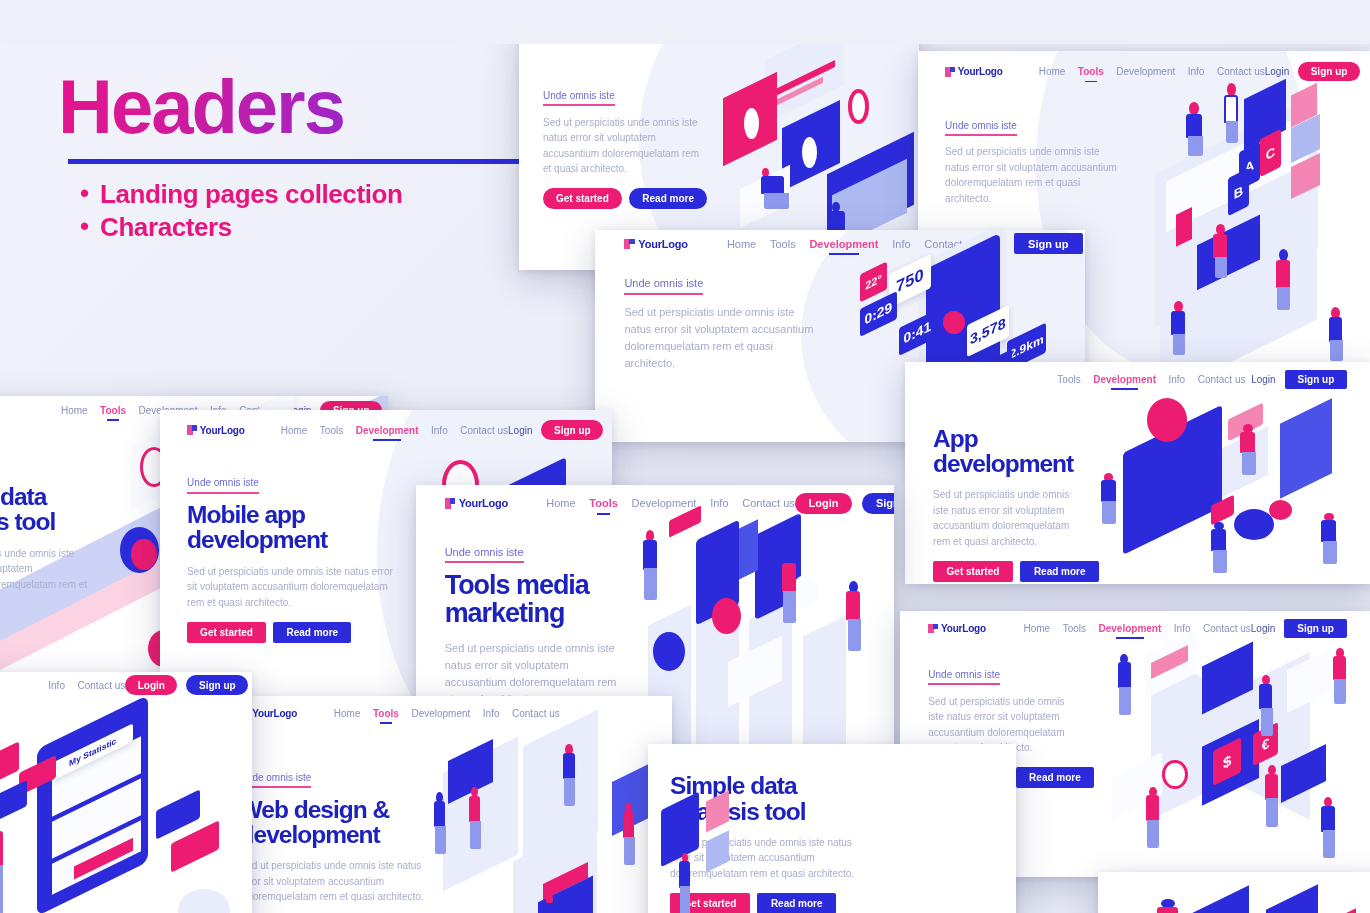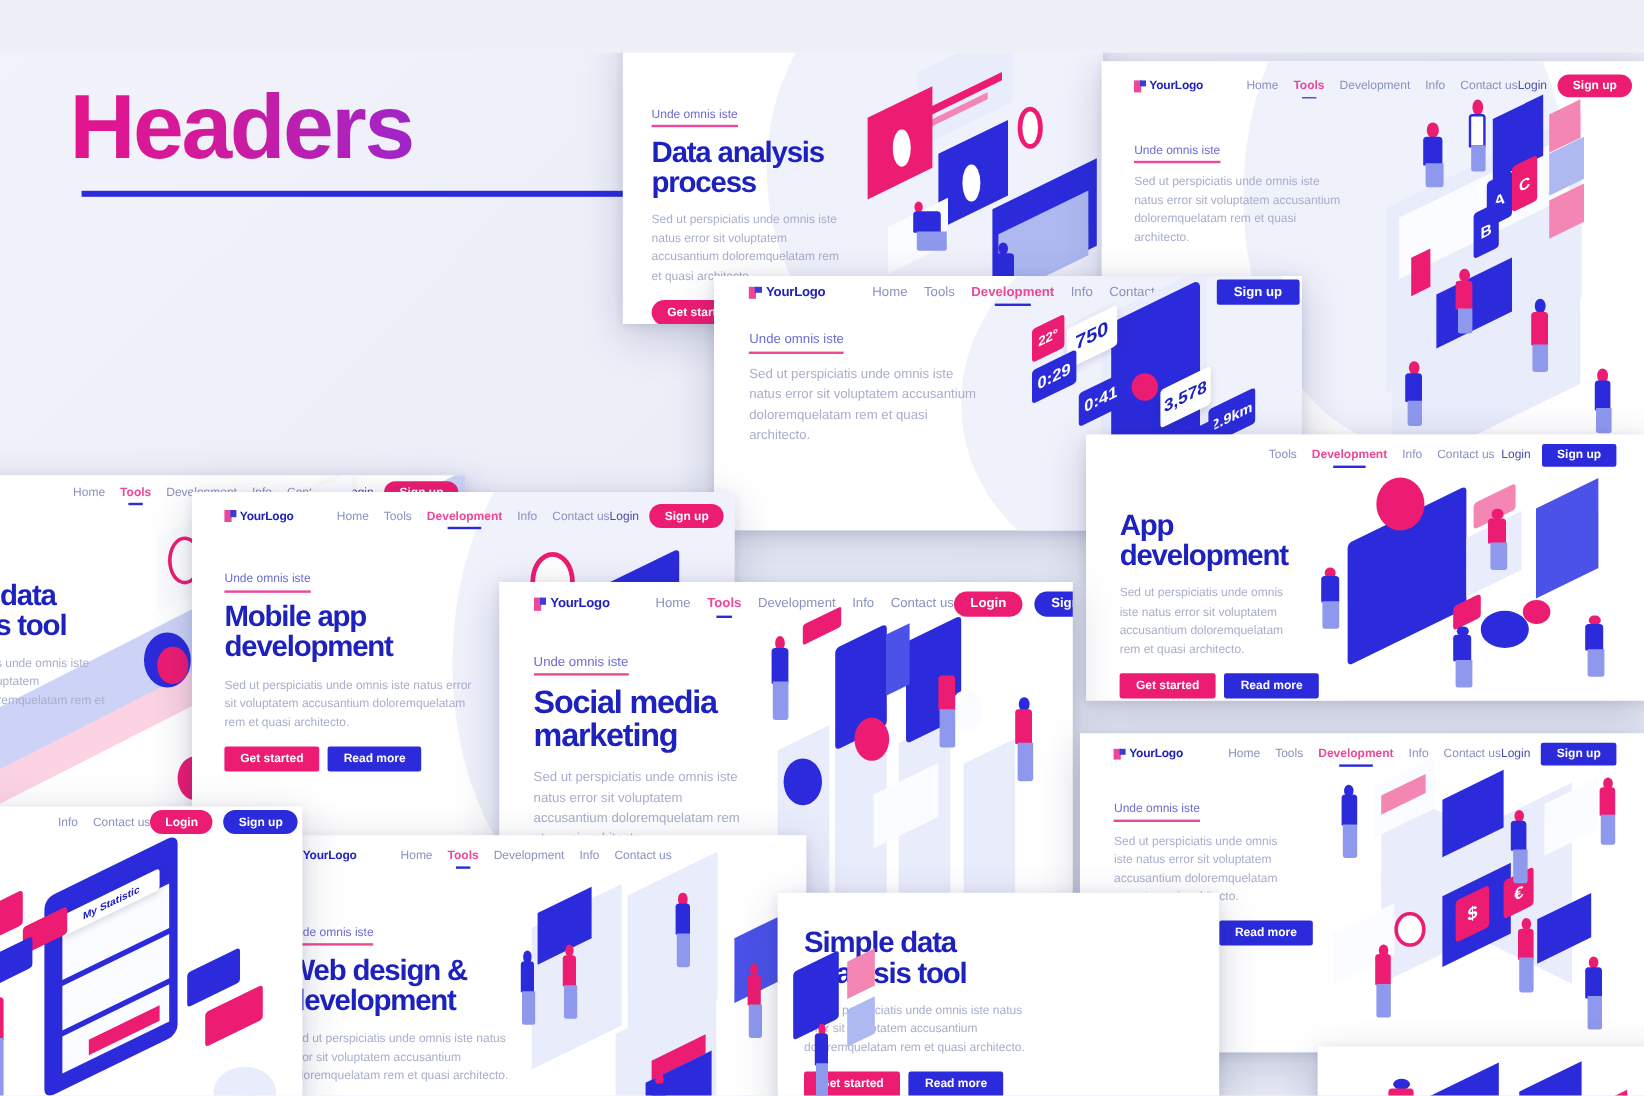--- a/index.html
+++ b/index.html
@@ -154,30 +154,30 @@
 </style>
 </head>
 <body>
 
 <div id="stage">
 
   <div id="hero">
     <div class="hero-title">Headers</div>
     <div class="hero-rule"></div>
     <ul class="hero-bullets">
+      <li>Landing pages collection</li>
+      <li>Characters</li>
     </ul>
   </div>
 
   <div class="card" id="card-data">
     <div class="card-inner">
       <div class="card-bgblob"></div>
       <div class="copy" style="padding-top:16%;">
         <div class="eyebrow">Unde omnis iste</div>
-        <div class="headline h-xl">Data analysis
-process</div>
         <div class="body-copy">Sed ut perspiciatis unde omnis iste natus error sit voluptatem accusantium doloremquelatam rem et quasi architecto.</div>
         <div class="cta-row">
           <span class="btn solid-pink pill-b" style="padding:.5em 1.3em;">Get started</span>
           <span class="btn solid-blue pill-b" style="padding:.5em 1.3em;">Read more</span>
         </div>
       </div>
       <div class="illus">
         <div class="iso sk lt" style="left:26%;top:6%;width:38%;height:26%;"></div>
         <div class="iso sk pink" style="left:30%;top:20%;width:30%;height:3%;"></div>
         <div class="iso sk pink2" style="left:30%;top:26%;width:24%;height:2.5%;"></div>
@@ -499,21 +499,21 @@
           <span>Info</span>
           <span>Contact us</span>
         </span>
         <span class="nav-right">
           <span class="pill bg-pink">Login</span>
           <span class="pill bg-blue">Sign up</span>
         </span>
       </div>
       <div class="copy" style="padding-top:5%;width:48%;">
         <div class="eyebrow">Unde omnis iste</div>
-        <div class="headline h-xl">Social media
+        <div class="headline h-xl">Tools media
 marketing</div>
         <div class="body-copy">Sed ut perspiciatis unde omnis iste natus error sit voluptatem accusantium doloremquelatam rem et quasi architecto.</div>
         <div class="cta-row">
           <span class="btn out-blue pill-b" style="padding:.45em 1.3em;">Get started</span>
           <span class="btn out-pink pill-b" style="padding:.45em 1.3em;">Read more</span>
         </div>
       </div>
       <div class="illus" style="width:56%;">
         <div class="iso sk lt" style="left:8%;top:46%;width:16%;height:54%;"></div>
         <div class="iso sk lt" style="left:26%;top:40%;width:16%;height:60%;"></div>

